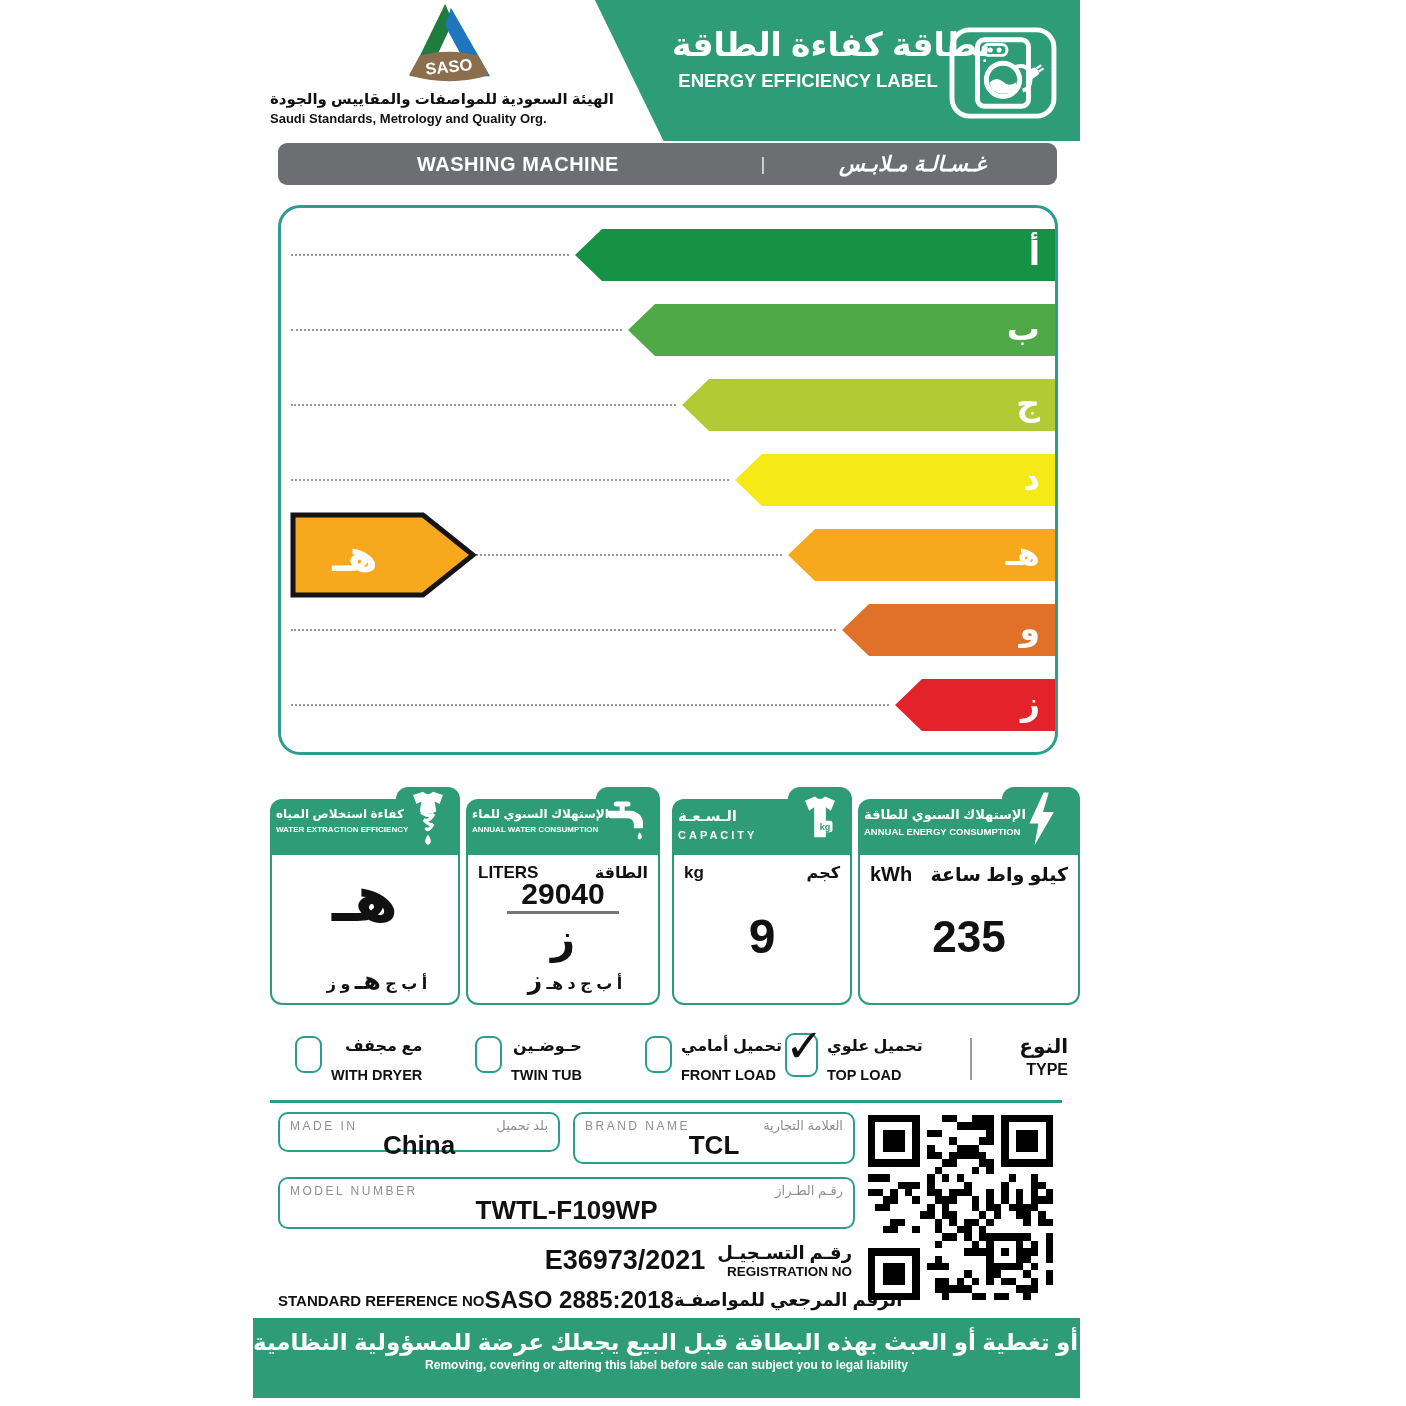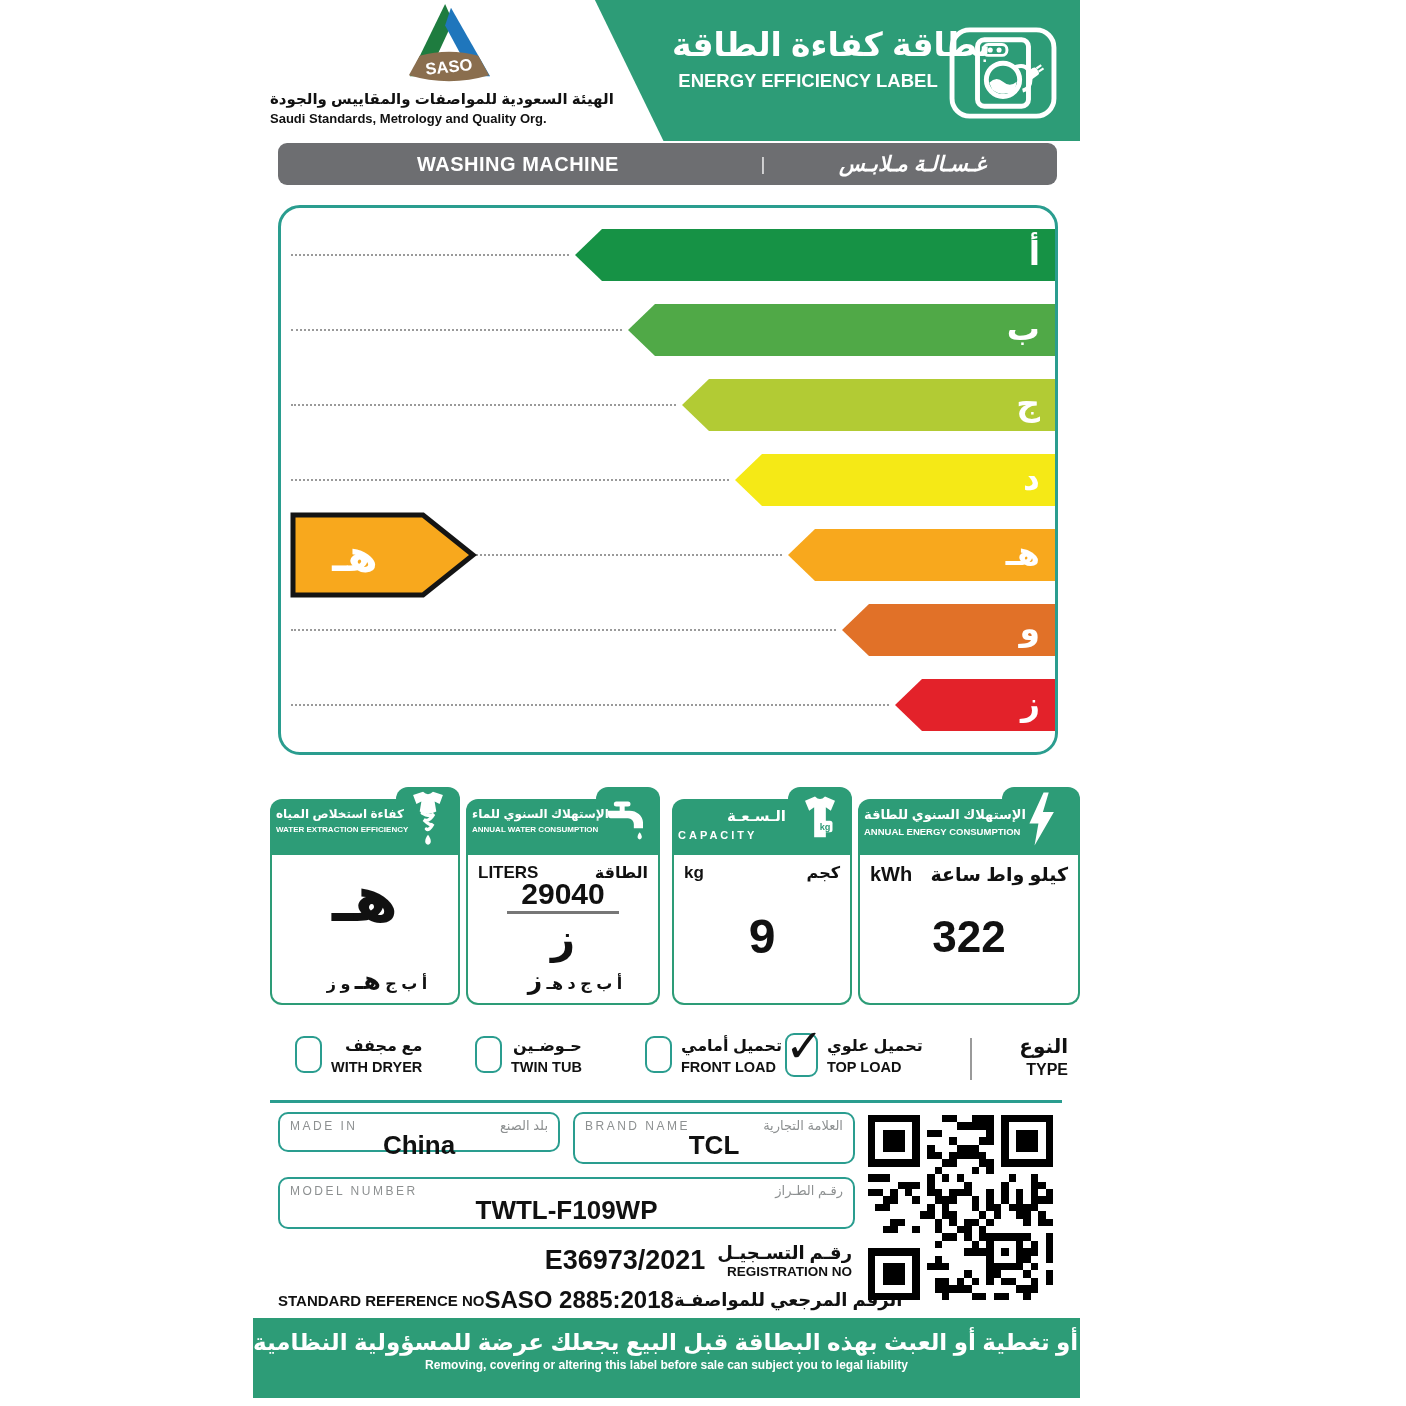--- a/index.html
+++ b/index.html
@@ -31,21 +31,21 @@
   .bar{position:absolute;right:0;height:52px;clip-path:polygon(0 50%,27px 0,100% 0,100% 100%,27px 100%);}
   .bar .bl{position:absolute;right:15px;top:0;height:52px;line-height:50px;color:#fff;font-size:33px;font-weight:bold;}
   .leader{position:absolute;left:10px;height:0;border-top:2.5px dotted #9a9a9a;}
   .indicator{position:absolute;left:8px;top:303px;width:192px;height:88px;}
 
   
   .stat-box{position:absolute;top:787px;height:218px;}
   .stat-box .tab{position:absolute;top:0;right:0;width:64px;height:34px;background:var(--green);border-radius:12px 12px 0 0;}
   .shead{position:absolute;top:12px;left:0;right:0;height:56px;background:var(--green);border-radius:12px 0 0 0;
          color:#fff;padding:8px 66px 0 6px;box-sizing:border-box;}
-  .sh-ar{font-size:12px;font-weight:bold;text-align:right;white-space:nowrap;}
+  .sh-ar{font-size:12px;font-weight:bold;white-space:nowrap;}
   .sh-en{font-size:8px;font-weight:bold;text-align:left;margin-top:4px;white-space:nowrap;}
   .stat-icon{position:absolute;top:3px;right:7px;width:50px;height:58px;z-index:2;}
   .sbody{position:absolute;top:68px;left:0;right:0;bottom:0;background:#fff;border:2.5px solid var(--green);
          border-top:none;border-radius:0 0 12px 12px;box-sizing:border-box;text-align:center;}
   .big-grade{font-size:64px;font-weight:bold;line-height:1;margin-top:12px;}
   .seq{position:absolute;bottom:8px;left:0;right:0;font-size:16px;font-weight:bold;padding-left:24px;}
   .seq b{font-size:25px;}
   .unit-row{display:flex;justify-content:space-between;padding:8px 10px 0;font-weight:bold;align-items:baseline;text-align:right;}
   .u-en{font-size:17px;}  .u-ar{font-size:16px;}
   .wnum{margin:-4px auto 4px;display:table;border-bottom:3px solid #777;padding:0 14px 2px;font-size:30px;font-weight:bold;line-height:1;}
@@ -53,21 +53,21 @@
   .cap-val{font-size:48px;font-weight:bold;margin-top:26px;}
   .en-val{font-size:44px;font-weight:bold;margin-top:26px;}
 
   
   .type-row{position:absolute;left:0;top:1030px;width:810px;height:64px;}
   .t-item{position:absolute;top:6px;display:flex;gap:9px;align-items:flex-start;}
   .cb{width:27px;height:37px;border:2.5px solid var(--teal);border-radius:9px;background:#fff;position:relative;flex:0 0 auto;box-sizing:border-box;}
   .cb.checked{width:33px;height:44px;margin-top:-3px;}
   .cb .mark{position:absolute;left:-2px;top:-12px;font-size:46px;font-weight:bold;color:#111;line-height:1;}
   .t-ar{font-size:16px;font-weight:bold;text-align:right;white-space:nowrap;}
-  .t-en{font-size:14.5px;font-weight:bold;margin-top:4px;white-space:nowrap;}
+  .t-en{font-size:14.5px;font-weight:bold;margin-top:12px;white-space:nowrap;}
   .type-divider{position:absolute;left:700px;top:8px;width:2px;height:42px;background:#9a9a9a;}
   .type-label{position:absolute;left:726px;top:4px;width:78px;}
   .tl-ar{font-size:20px;font-weight:bold;text-align:right;padding-right:6px;}
   .tl-en{font-size:16px;font-weight:bold;text-align:right;padding-right:6px;margin-top:3px;}
   .sep{position:absolute;left:0;top:1100px;width:792px;height:3px;background:var(--teal);}
 
   
   .dbox{position:absolute;border:2px solid var(--teal);border-radius:10px;background:#fff;box-sizing:border-box;padding:4px 10px 0;}
   .d-labels{display:flex;justify-content:space-between;color:#8d9091;align-items:baseline;}
   .dl-en{font-size:12px;letter-spacing:2.5px;white-space:nowrap;}
@@ -240,21 +240,21 @@
       </svg>
       <div class="shead" style="padding-right:80px">
         <div class="sh-ar" style="font-size:13px">الإستهلاك السنوي للطاقة</div>
         <div class="sh-en" style="font-size:9.5px">ANNUAL ENERGY CONSUMPTION</div>
       </div>
       <div class="sbody">
         <div class="unit-row">
           <span class="u-en" style="font-size:20px">kWh</span>
           <span class="u-ar" style="font-size:19px">كيلو واط ساعة</span>
         </div>
-        <div class="en-val">322</div>
+        <div class="en-val">235</div>
       </div>
     </div>
 
     <div class="type-row" id="type-row">
       <div class="type-divider"></div>
       <div class="type-label">
         <div class="tl-ar">النوع</div>
         <div class="tl-en">TYPE</div>
       </div>
     <div class="t-item" style="left: 25px;">
@@ -286,21 +286,21 @@
             <div class="t-ar">تحميل علوي</div>
             <div class="t-en">TOP LOAD</div>
           </div>
         </div>
       </div>
     <div class="sep"></div>
 
     <div class="dbox" style="left:8px;top:1112px;width:282px;height:40px">
       <div class="d-labels">
         <span class="dl-en">MADE IN</span>
-        <span class="dl-ar">بلد الصنع</span>
+        <span class="dl-ar">بلد تحميل</span>
       </div>
       <div class="d-val">China</div>
     </div>
     <div class="dbox" style="left:303px;top:1112px;width:282px;height:52px">
       <div class="d-labels">
         <span class="dl-en">BRAND NAME</span>
         <span class="dl-ar">العلامة التجارية</span>
       </div>
       <div class="d-val">TCL</div>
     </div>

